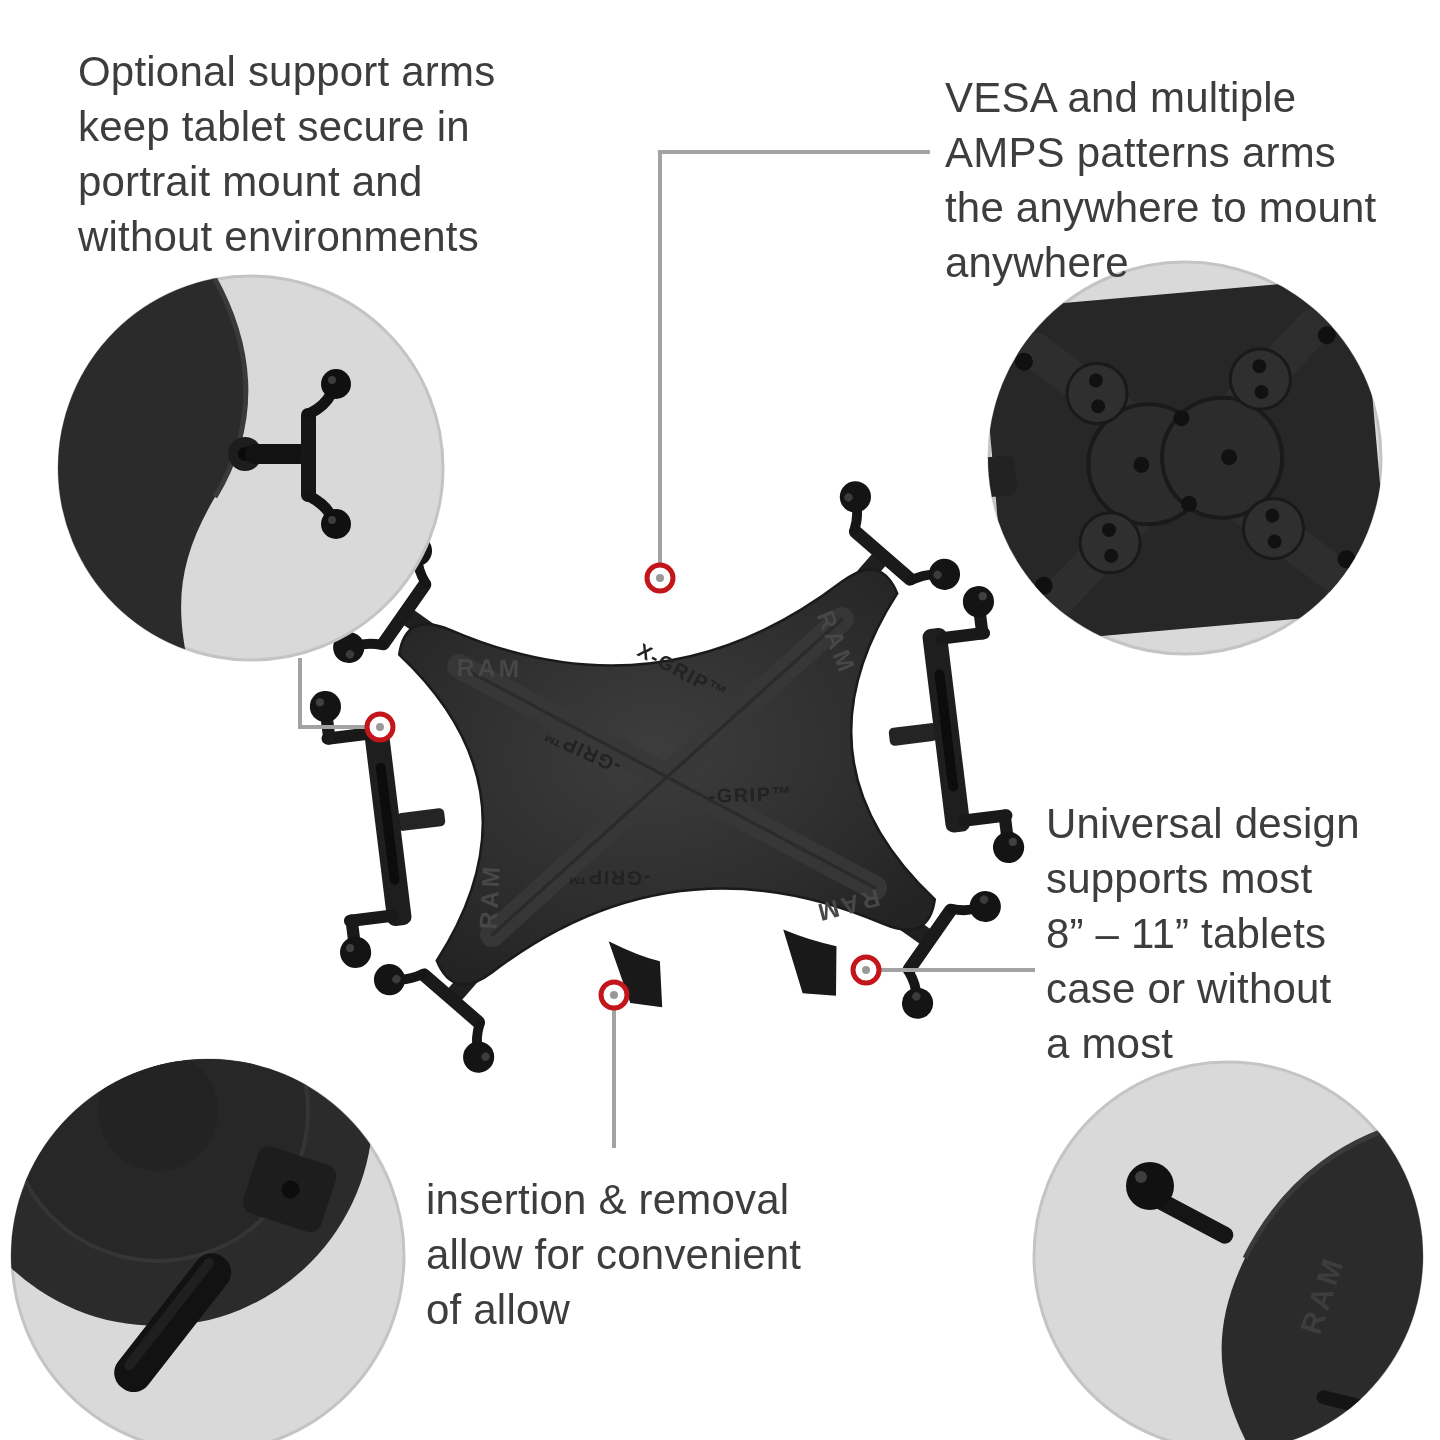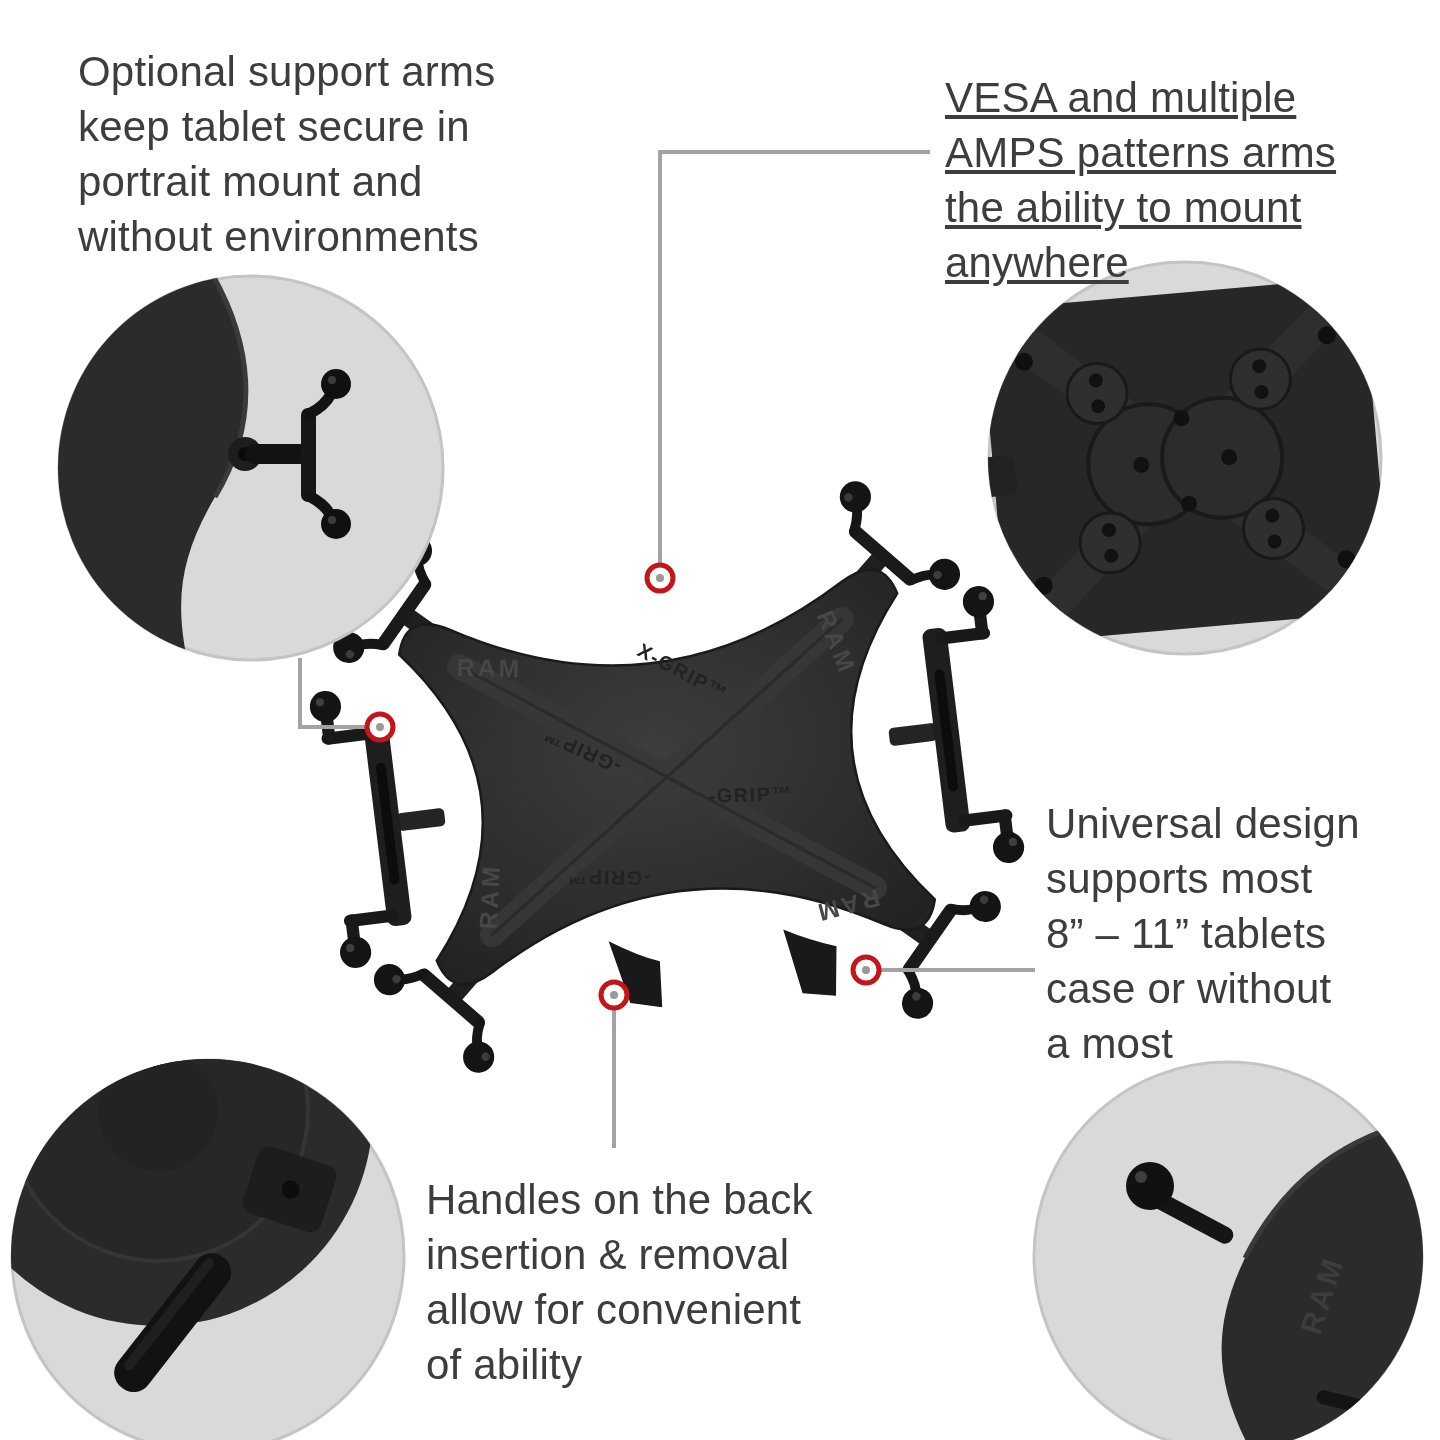--- a/index.html
+++ b/index.html
@@ -5,21 +5,21 @@
   html,body{margin:0;padding:0;background:#ffffff;}
   .canvas{
     position:relative;width:1440px;height:1440px;background:#ffffff;
     overflow:hidden;font-family:"Liberation Sans",sans-serif;
   }
   .text-block{
     position:absolute;color:#3d3d3d;font-size:42px;line-height:55px;
     letter-spacing:0.2px;font-weight:400;white-space:nowrap;
   }
   .tb-top-left{left:78px;top:44px;}
-  .tb-top-right{left:945px;top:70px;text-decoration:underline;}
+  .tb-top-right{left:945px;top:70px;}
   .tb-right{left:1046px;top:796px;}
   .tb-bottom{left:426px;top:1172px;}
   .inset{position:absolute;}
   .inset svg{display:block;}
   .inset-tl{left:55px;top:272px;width:392px;height:392px;}
   .inset-tr{left:985px;top:258px;width:400px;height:400px;}
   .inset-bl{left:8px;top:1056px;width:400px;height:400px;}
   .inset-br{left:1030px;top:1058px;width:396px;height:396px;}
   .product{position:absolute;left:217px;top:457px;width:900px;height:640px;}
   .overlay{position:absolute;left:0;top:0;width:1440px;height:1440px;z-index:5;pointer-events:none;}
@@ -256,32 +256,31 @@
   <div class="text-block tb-top-left">
     <div>Optional support arms</div>
     <div>keep tablet secure in</div>
     <div>portrait mount and</div>
     <div>without environments</div>
   </div>
 
   <div class="text-block tb-top-right">
     <div>VESA and multiple</div>
     <div>AMPS patterns arms</div>
-    <div>the ability to mount</div>
+    <div>the anywhere to mount</div>
     <div>anywhere</div>
   </div>
 
   <div class="text-block tb-right">
     <div>Universal design</div>
     <div>supports most</div>
     <div>8” – 11” tablets</div>
     <div>case or without</div>
     <div>a most</div>
   </div>
 
   <div class="text-block tb-bottom">
-    <div>Handles on the back</div>
     <div>insertion &amp; removal</div>
     <div>allow for convenient</div>
-    <div>of ability</div>
+    <div>of allow</div>
   </div>
 
 </div>
 
 </body></html>

